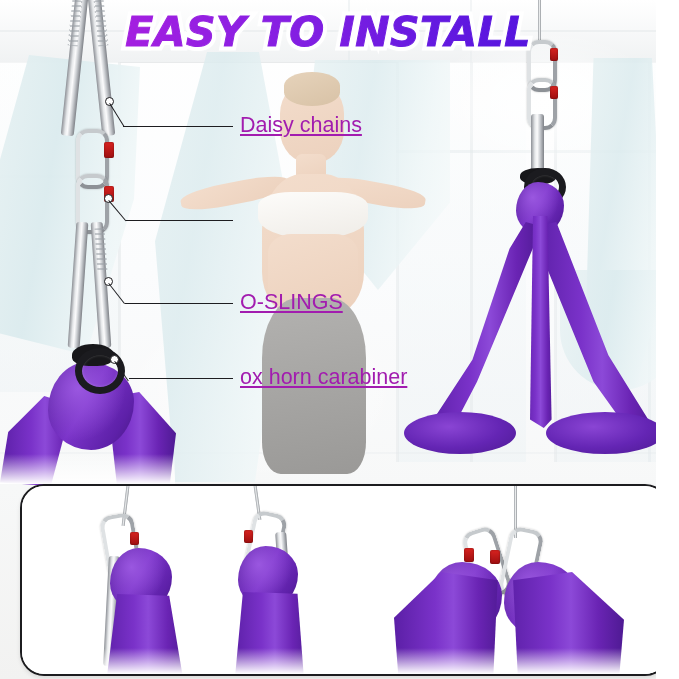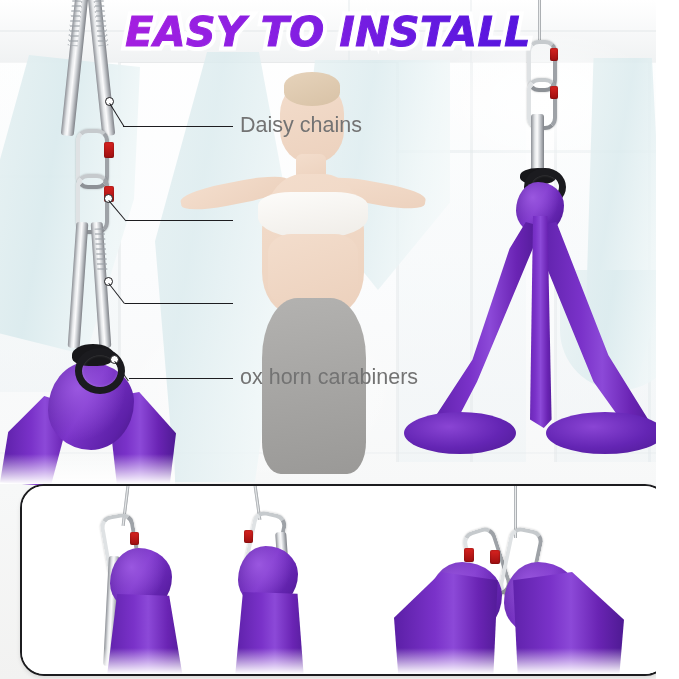--- a/index.html
+++ b/index.html
@@ -56,22 +56,22 @@
          font-size:41px;font-weight:900;font-style:italic;letter-spacing:.5px;
          line-height:1;white-space:nowrap;}
   #title .fill{background:linear-gradient(90deg,#a41fe0 0%,#9320e2 22%,#7d1ee2 50%,#651ae0 75%,#5514de 100%);
        -webkit-background-clip:text;background-clip:text;color:transparent;
        -webkit-text-stroke:1px rgba(255,255,255,0);
        position:relative;z-index:3;}
   #title .halo{position:absolute;left:0;right:0;top:0;color:#fff;z-index:1;
        -webkit-text-stroke:9px #fff;text-shadow:0 0 7px #fff,0 0 10px #fff;}
 
   
-  .lbl{position:absolute;color:#737373;font-size:21.5px;line-height:1.08;
-       font-family:"Liberation Sans",sans-serif;white-space:nowrap;}
+  .lbl{position:absolute;color:#a21caf;font-size:21.5px;line-height:1.08;
+       font-family:"Liberation Sans",sans-serif;white-space:nowrap;text-decoration:underline;}
   .lbl.two{text-align:center;}
   .leader{position:absolute;height:0;border-top:1.6px solid #1d1d20;}
   .leader-d{position:absolute;border-top:1.6px solid #1d1d20;transform-origin:0 0;}
   .dot{position:absolute;width:7px;height:7px;border:1.6px solid #1d1d20;border-radius:50%;
        background:#fff;}
 
   
   #panel{position:absolute;left:20px;top:484px;width:645px;height:188px;
          background:#ffffff;border:2.2px solid #1c1c1f;border-radius:24px;overflow:hidden;
          box-shadow:0 2px 4px rgba(0,0,0,.10);}
@@ -188,25 +188,26 @@
 
   <div class="dot" style="left:104px;top:194px;"></div>
   <div class="leader-d" style="left:109px;top:200px;width:27px;transform:rotate(50deg);"></div>
   <div class="leader" style="left:126px;top:220px;width:107px;"></div>
   <div class="lbl two" style="left:240px;top:206px;">
   </div>
 
   <div class="dot" style="left:104px;top:277px;"></div>
   <div class="leader-d" style="left:109px;top:283px;width:26px;transform:rotate(52deg);"></div>
   <div class="leader" style="left:125px;top:303px;width:108px;"></div>
+  <div class="lbl" style="left:240px;top:291px;">O-SLINGS</div>
 
   <div class="dot" style="left:110px;top:355px;"></div>
   <div class="leader-d" style="left:115px;top:361px;width:24px;transform:rotate(55deg);"></div>
   <div class="leader" style="left:129px;top:378px;width:104px;"></div>
-  <div class="lbl" style="left:240px;top:366px;">ox horn carabiners</div>
+  <div class="lbl" style="left:240px;top:366px;">ox horn carabiner</div>
 
   <div id="panel">
     <div class="pbg"></div>
 
     <div class="pcell" style="left:26px;width:180px;">
       <div class="wire" style="left:76px;top:0;width:3px;height:40px;transform:rotate(7deg);"></div>
       <div class="carab" style="left:56px;top:28px;width:26px;height:58px;transform:rotate(-10deg);"></div>
       <div class="lock" style="left:82px;top:46px;width:9px;height:13px;"></div>
       <div class="strap" style="left:58px;top:70px;width:11px;height:110px;transform:rotate(3deg);"></div>
       <div class="knot" style="left:62px;top:62px;width:62px;height:64px;"></div>

